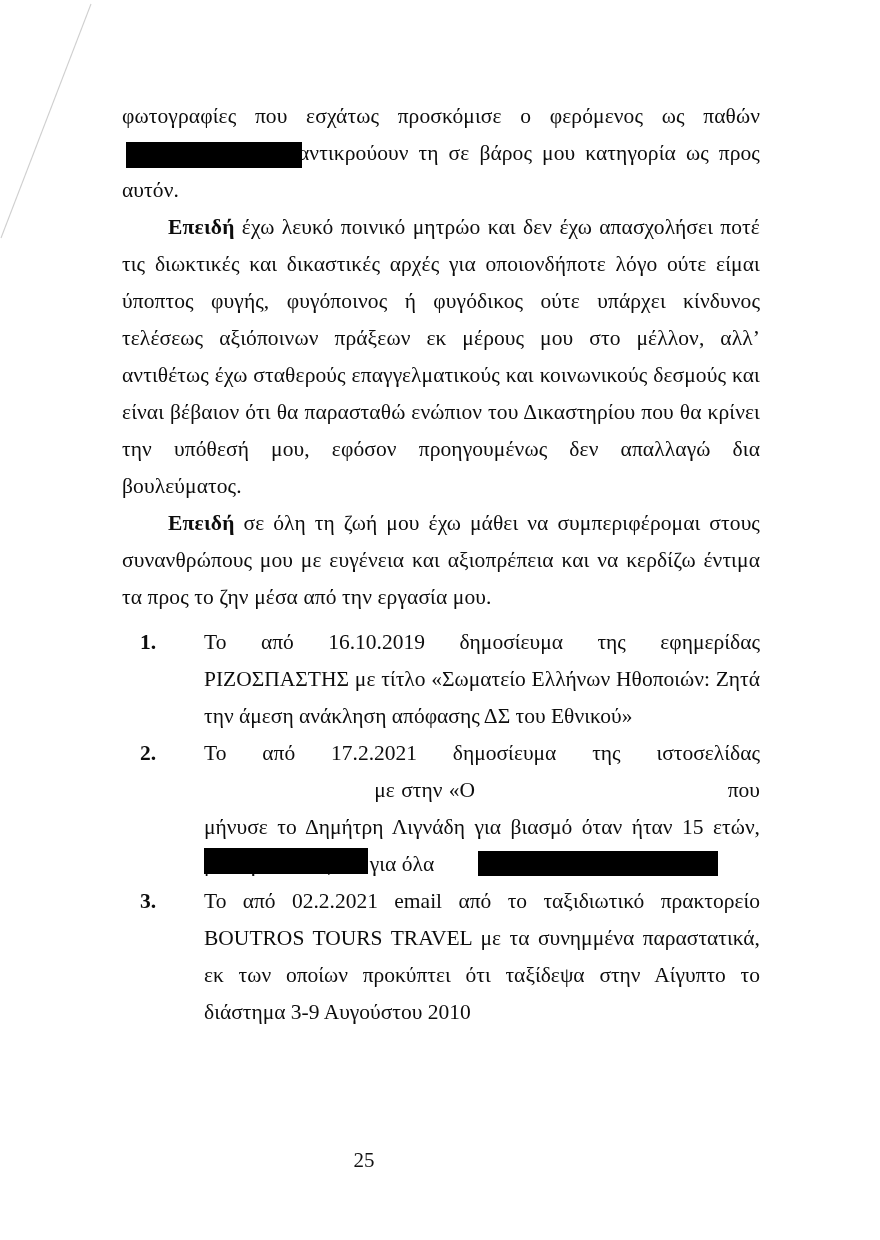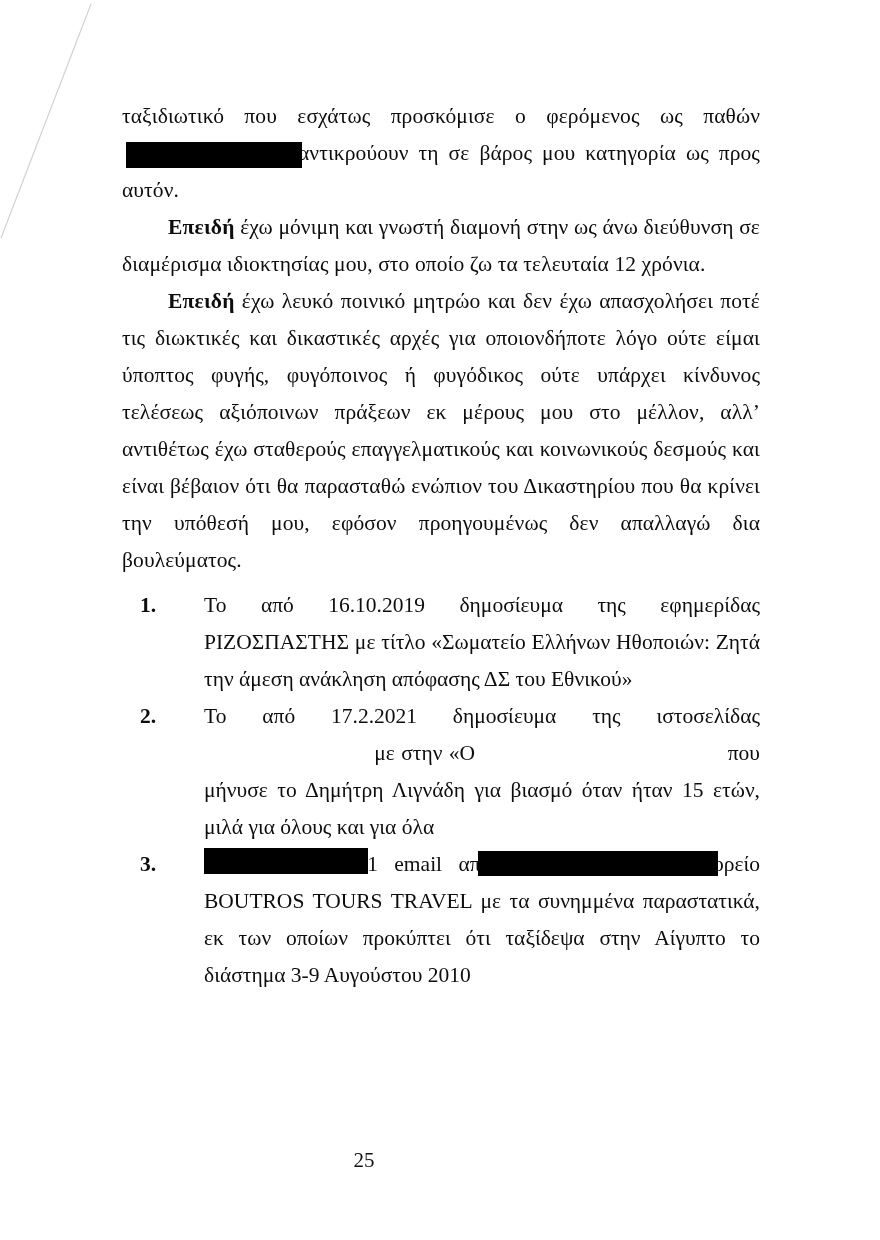--- a/index.html
+++ b/index.html
@@ -104,31 +104,31 @@
 
 <div id="page">
 
   <svg id="scan-artifact" viewBox="0 0 130 245" xmlns="http://www.w3.org/2000/svg">
     <line x1="91" y1="4" x2="1" y2="238"></line>
   </svg>
 
   <div id="content">
 
     <p class="body-par">
-      <span>ταξιδιωτικό που εσχάτως προσκόμισε ο φερόμενος ως παθών </span><span style="display:inline-block;width:176px;"></span><span>αντικρούουν τη σε βάρος μου κατηγορία ως προς αυτόν.</span>
+      <span>φωτογραφίες που εσχάτως προσκόμισε ο φερόμενος ως παθών </span><span style="display:inline-block;width:176px;"></span><span>αντικρούουν τη σε βάρος μου κατηγορία ως προς αυτόν.</span>
     </p>
 
-    <p class="body-par indent lead">
-      <b>Επειδή</b><span> έχω μόνιμη και γνωστή διαμονή στην ως άνω διεύθυνση σε διαμέρισμα ιδιοκτησίας μου, στο οποίο ζω τα τελευταία 12 χρόνια.</span>
-    </p>
 
     <p class="body-par indent lead">
       <b>Επειδή</b><span> έχω λευκό ποινικό μητρώο και δεν έχω απασχολήσει ποτέ τις διωκτικές και δικαστικές αρχές για οποιονδήποτε λόγο ούτε είμαι ύποπτος φυγής, φυγόποινος ή φυγόδικος ούτε υπάρχει κίνδυνος τελέσεως αξιόποινων πράξεων εκ μέρους μου στο μέλλον, αλλ’ αντιθέτως έχω σταθερούς επαγγελματικούς και κοινωνικούς δεσμούς και είναι βέβαιον ότι θα παρασταθώ ενώπιον του Δικαστηρίου που θα κρίνει την υπόθεσή μου, εφόσον προηγουμένως δεν απαλλαγώ δια βουλεύματος.</span>
     </p>
 
+    <p class="body-par indent lead">
+      <b>Επειδή</b><span> σε όλη τη ζωή μου έχω μάθει να συμπεριφέρομαι στους συνανθρώπους μου με ευγένεια και αξιοπρέπεια και να κερδίζω έντιμα τα προς το ζην μέσα από την εργασία μου.</span>
+    </p>
 
 
     <ol class="evidence-list">
       <li>
         <span>Το από 16.10.2019 δημοσίευμα της εφημερίδας ΡΙΖΟΣΠΑΣΤΗΣ με τίτλο «Σωματείο Ελλήνων Ηθοποιών: Ζητά την άμεση ανάκληση απόφασης ΔΣ του Εθνικού»</span>
       </li>
       <li>
         <span>Το από 17.2.2021 δημοσίευμα της ιστοσελίδας </span><span style="display:inline-block;width:164px;"></span><span> με στην «Ο </span><span style="display:inline-block;width:240px;"></span><span> που μήνυσε το Δημήτρη Λιγνάδη για βιασμό όταν ήταν 15 ετών, μιλά για όλους και για όλα</span>
       </li>
       <li>

